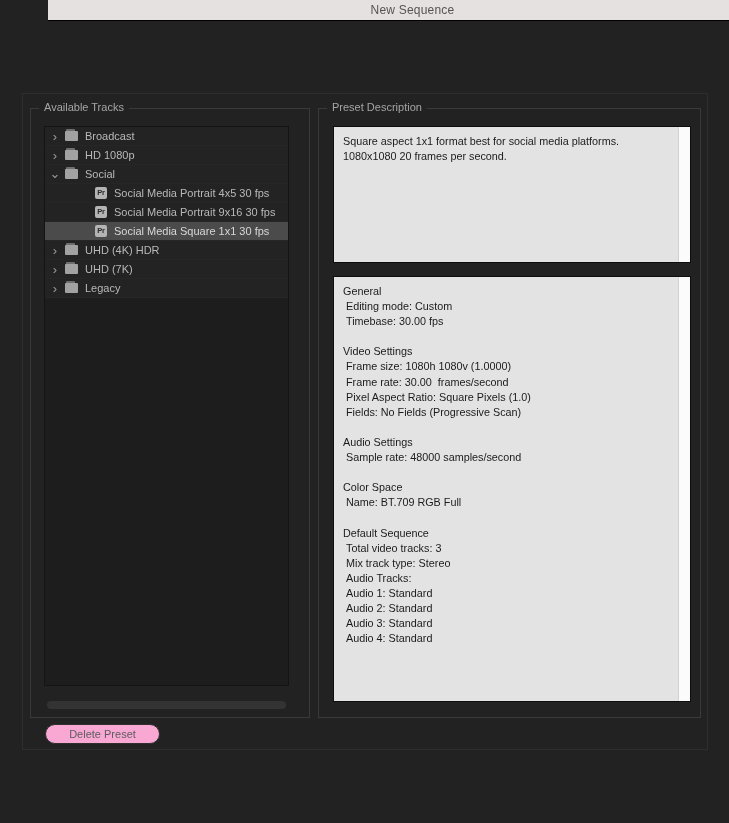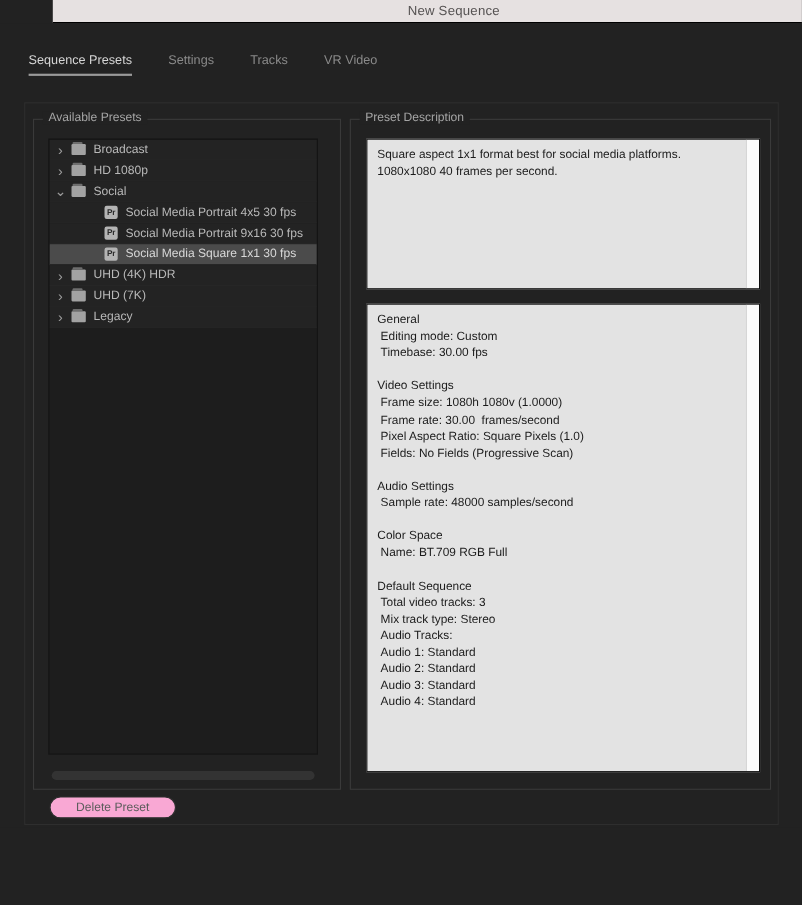--- a/index.html
+++ b/index.html
@@ -253,31 +253,25 @@
 </style>
 </head>
 <body>
 
 <div class="titlebar">
   <span class="titlebar-text">New Sequence</span>
 </div>
 
 <div class="dialog">
 
-  <div class="tabbar" id="tabbar">
-      <div class="tab active">Sequence Presets</div>
-      <div class="tab">Settings</div>
-      <div class="tab">Tracks</div>
-      <div class="tab">VR Video</div>
-    </div>
 
   <div class="content">
 
     <div class="groupbox" id="presets-group">
-      <span class="legend">Available Presets</span>
+      <span class="legend">Available Tracks</span>
 
       <div class="tree" id="preset-tree">
           <div class="tree-row">
             <span class="twisty" style="font-size: 13px;">›</span>
             <span class="folder-icon"></span>
             <span class="tree-label">Broadcast</span>
           </div>
           <div class="tree-row">
             <span class="twisty" style="font-size: 13px;">›</span>
             <span class="folder-icon"></span>
@@ -322,21 +316,21 @@
 
       <div class="h-scroll">
         <div class="thumb"></div>
       </div>
     </div>
 
     <div class="groupbox" id="description-group">
       <span class="legend">Preset Description</span>
 
       <div class="light-panel" id="desc-panel">
-        <div class="panel-text">Square aspect 1x1 format best for social media platforms. 1080x1080 40 frames per second.</div>
+        <div class="panel-text">Square aspect 1x1 format best for social media platforms. 1080x1080 20 frames per second.</div>
         <div class="v-scroll"></div>
       </div>
 
       <div class="light-panel" id="settings-panel">
         <div class="panel-text">General
  Editing mode: Custom
  Timebase: 30.00 fps
 
 Video Settings
  Frame size: 1080h 1080v (1.0000)

